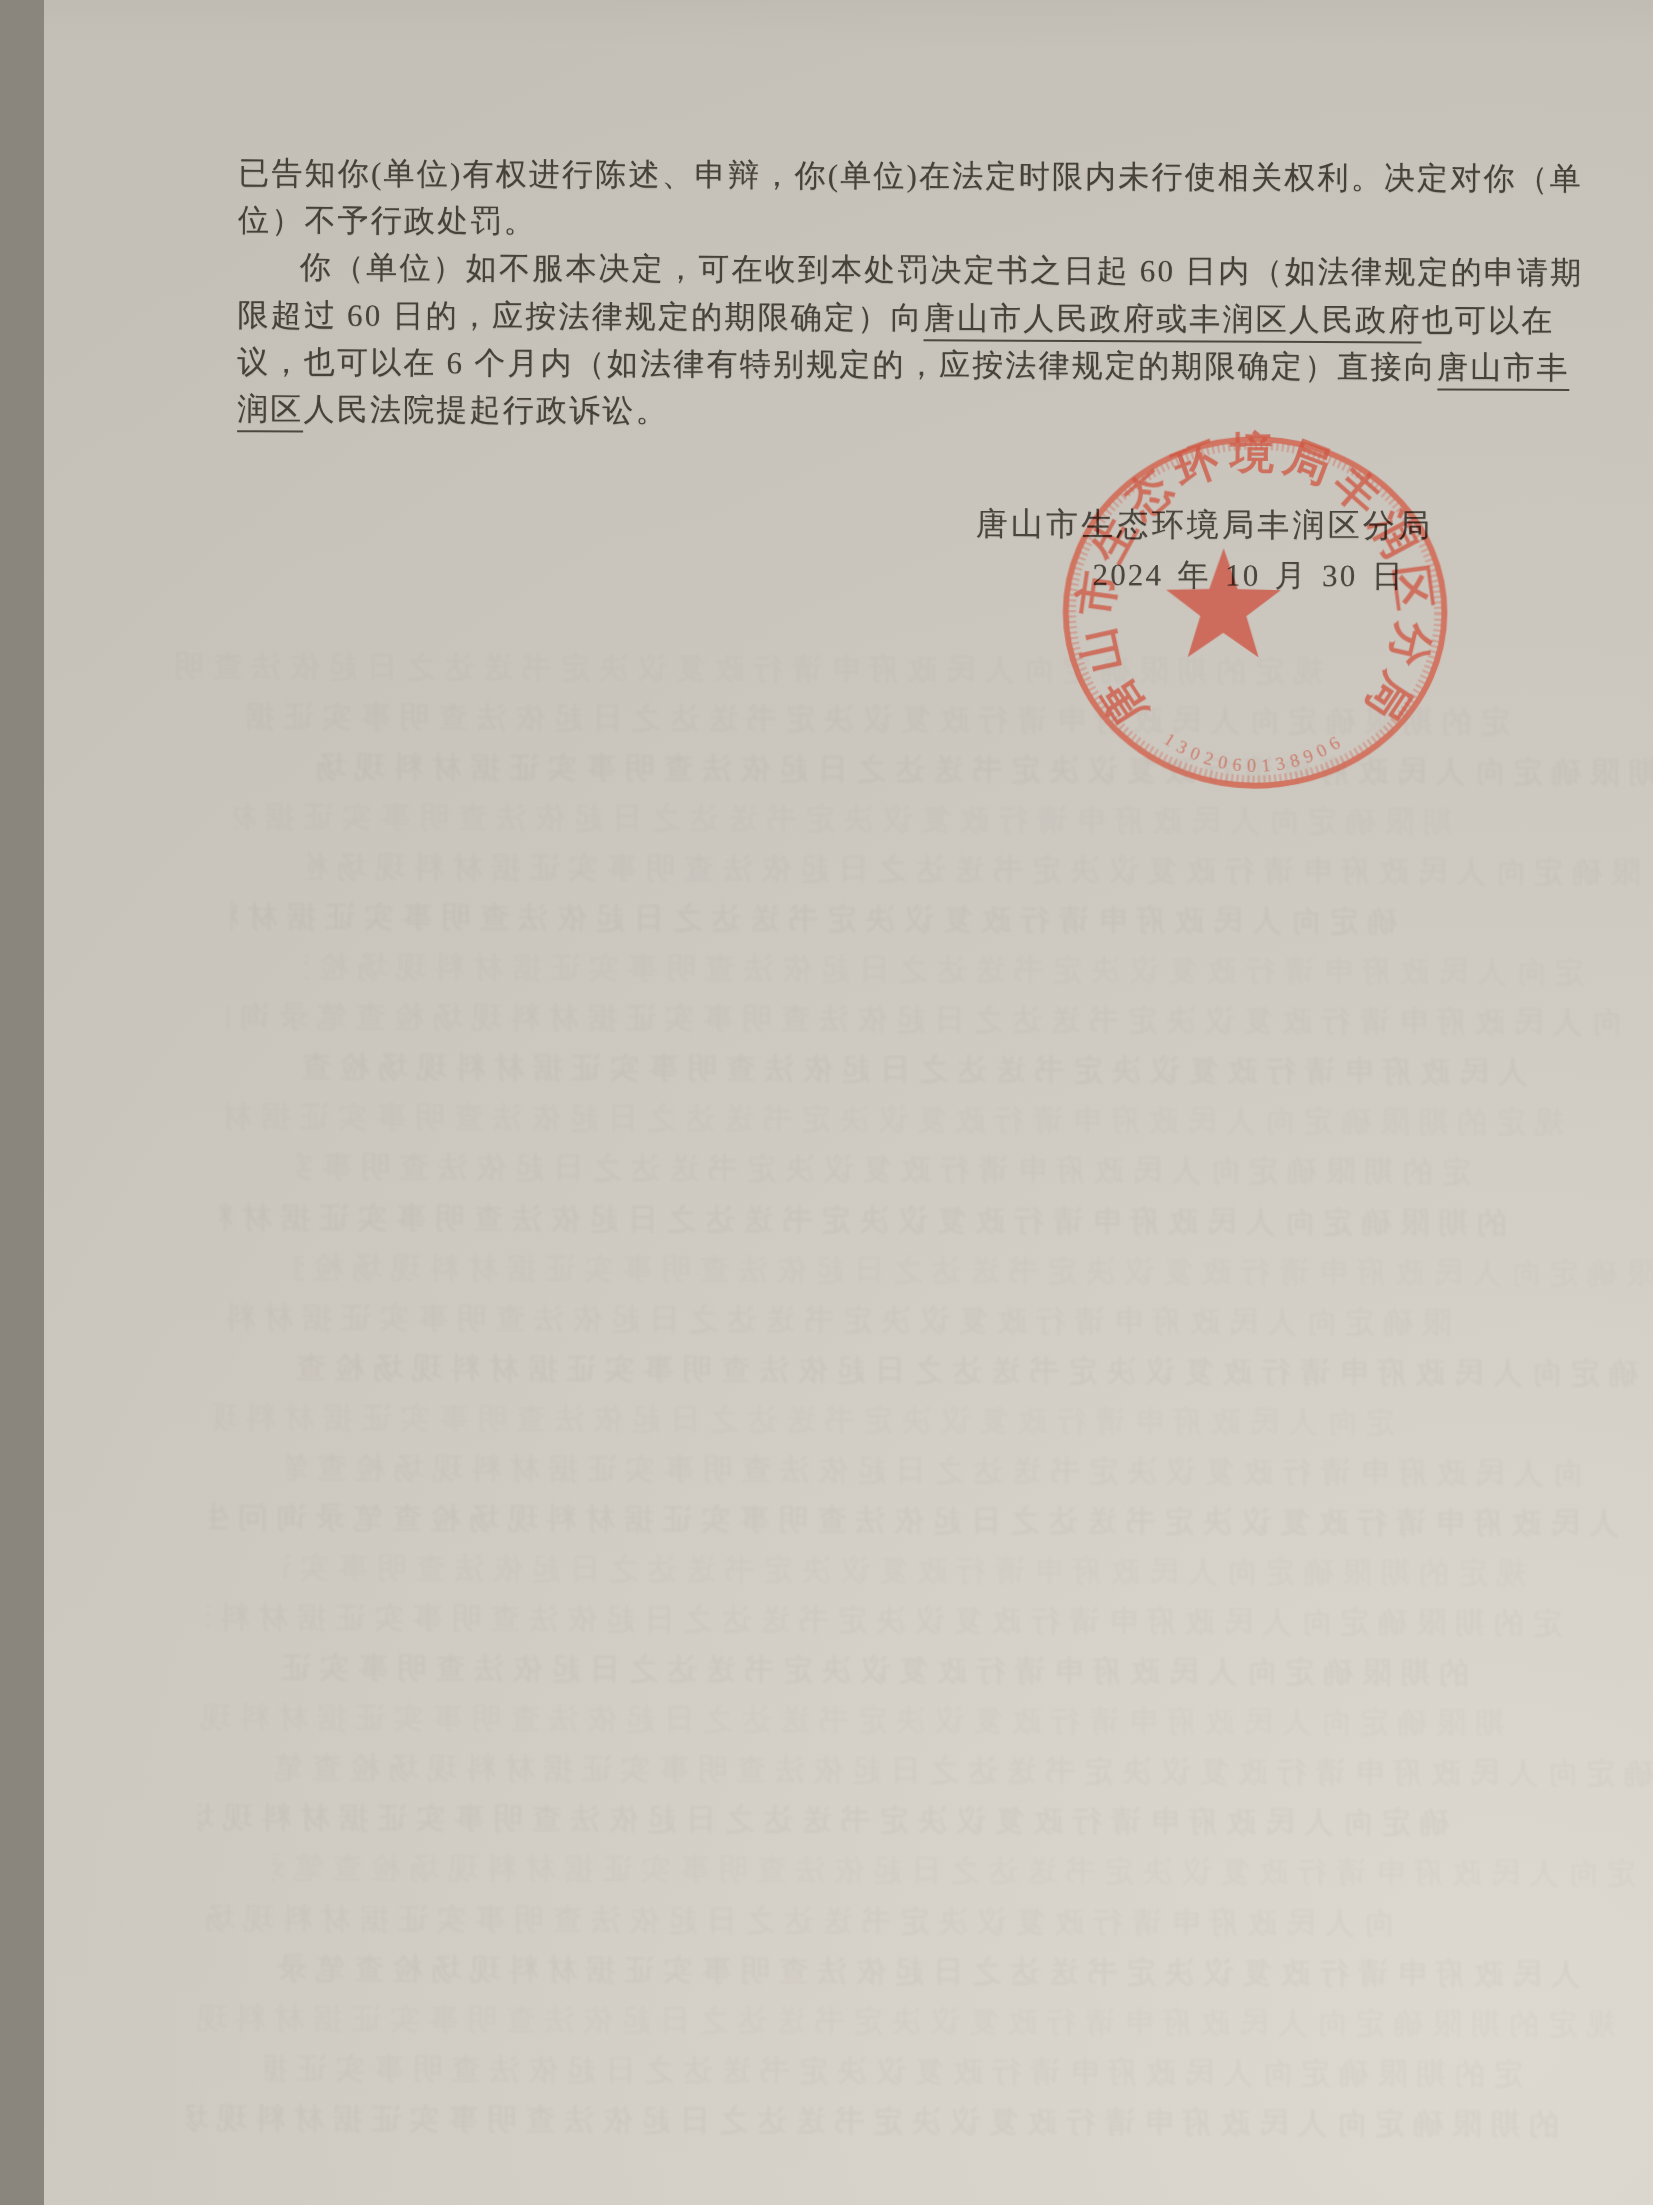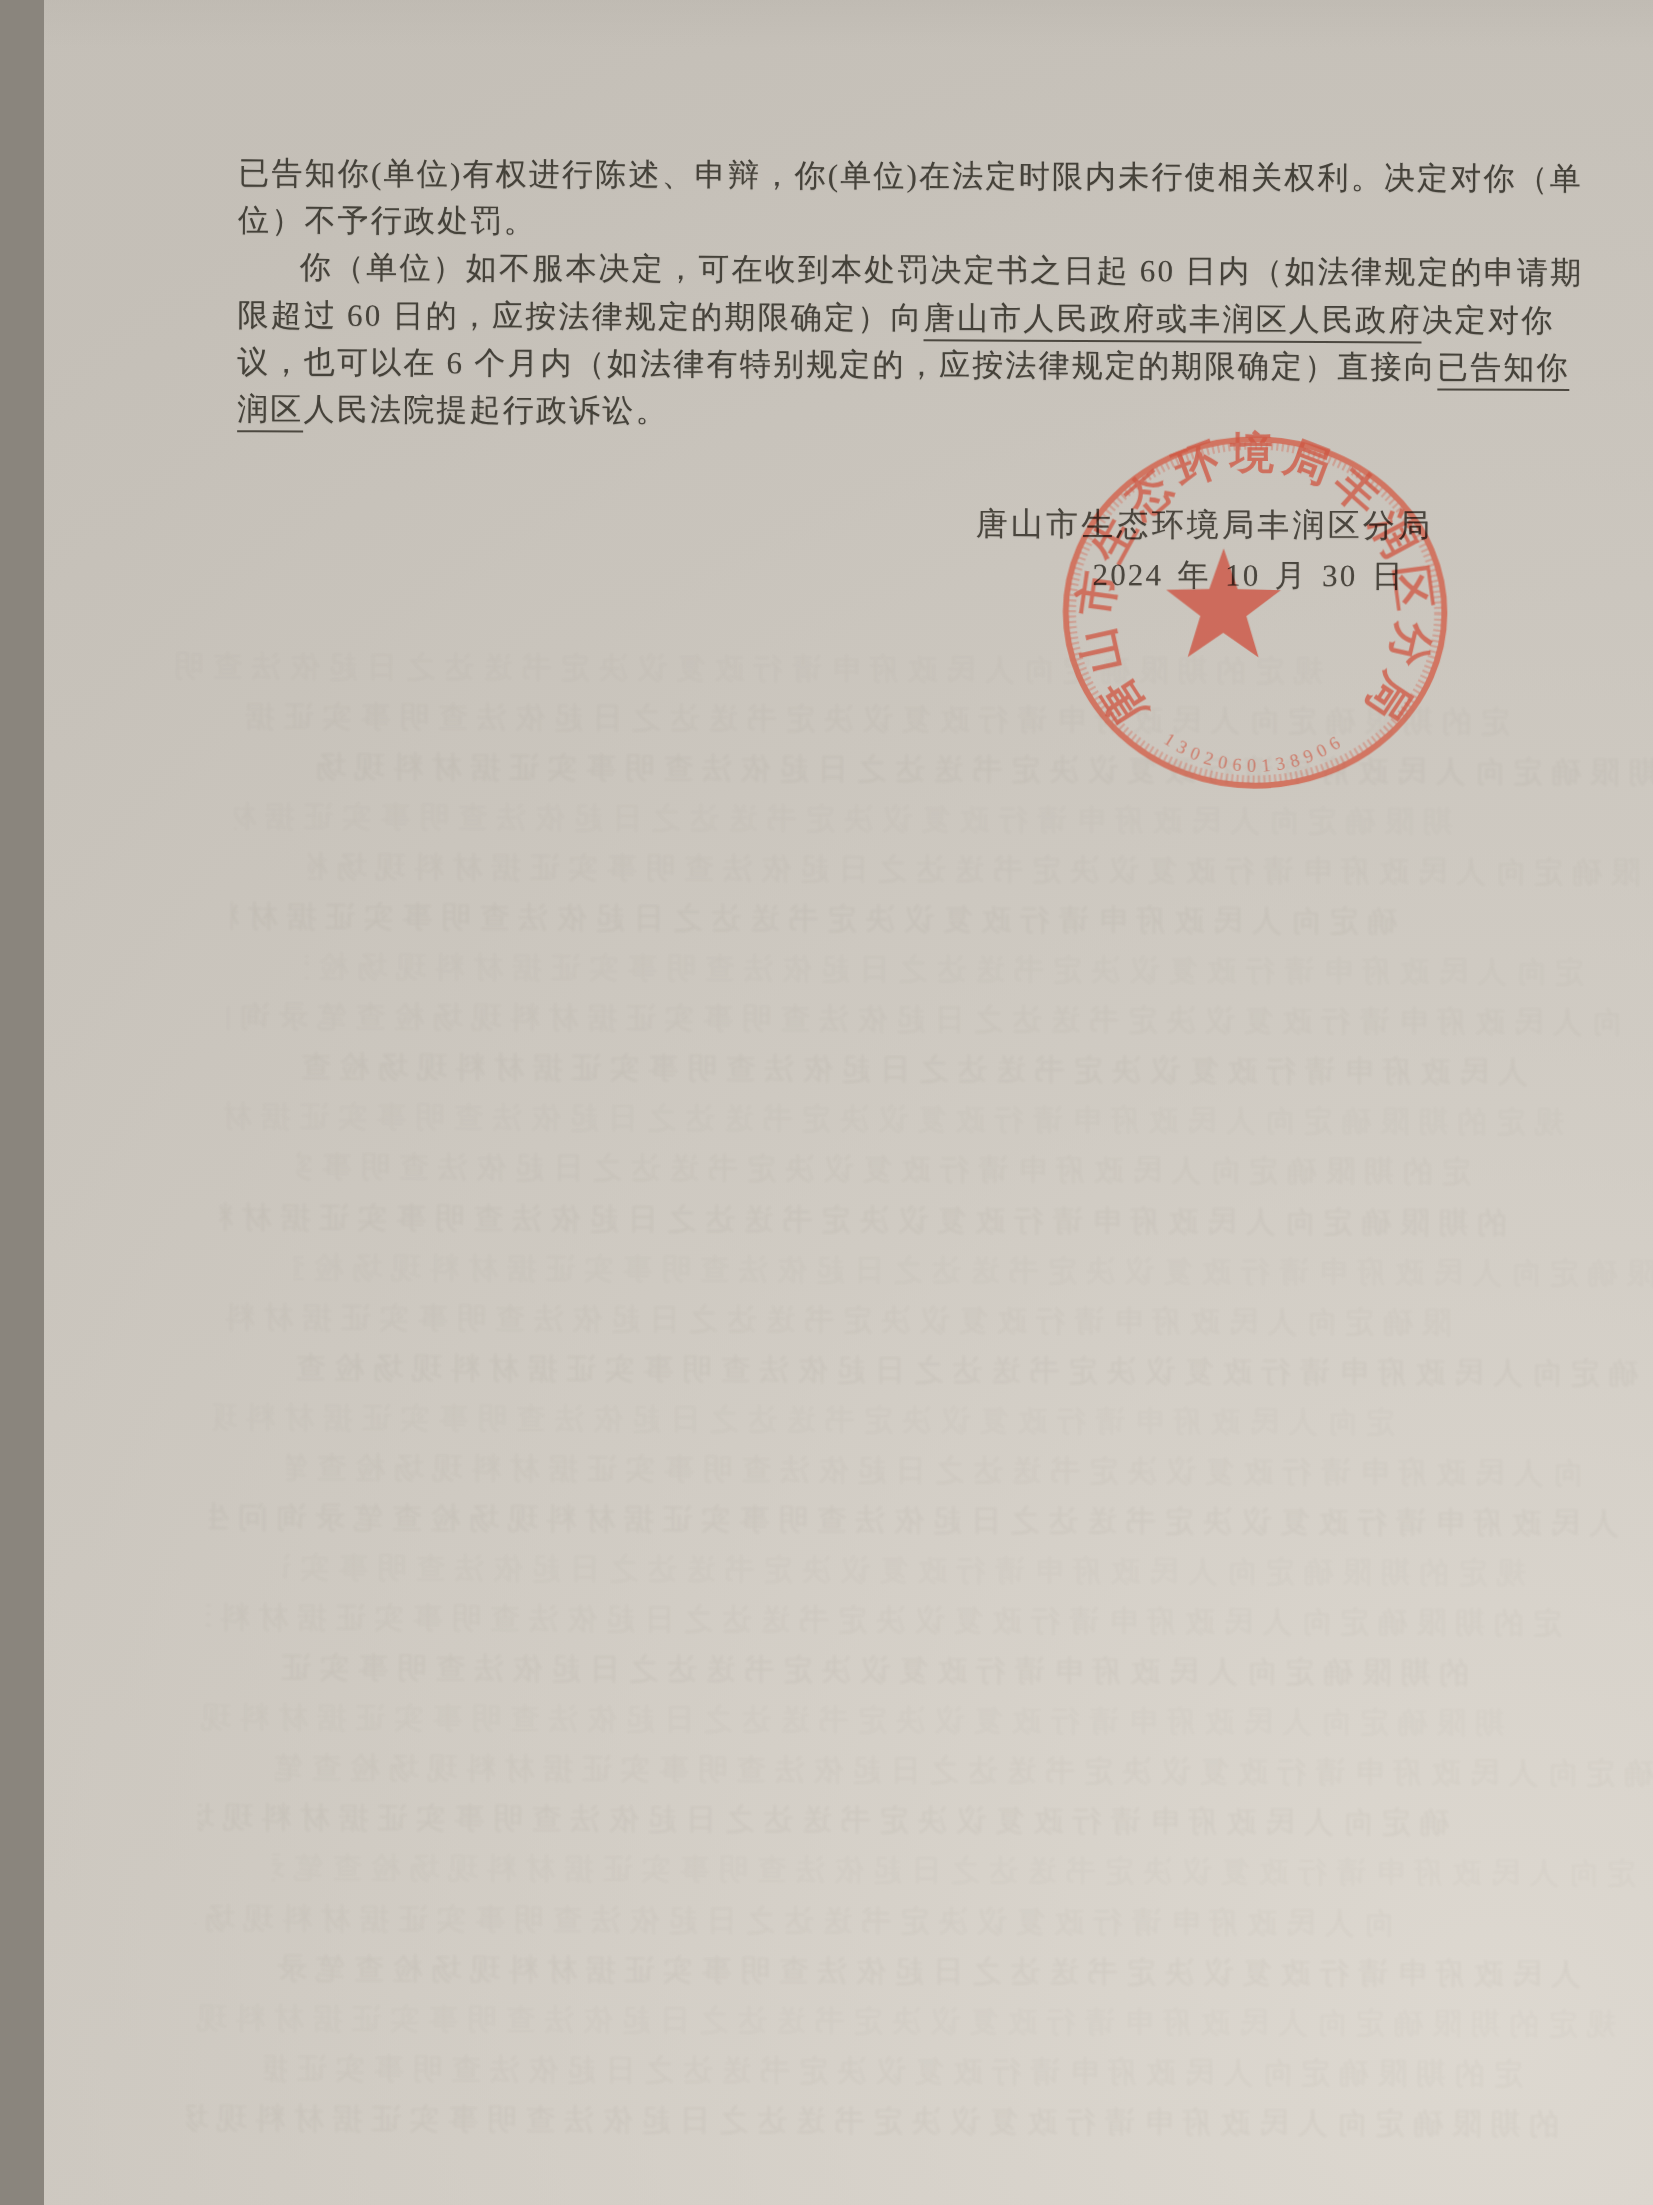--- a/index.html
+++ b/index.html
@@ -82,23 +82,23 @@
         <div class="bleedline" style="top: 2001px; left: 156px; width: 1425px; opacity: 0.035;">规定的期限确定向人民政府申请行政复议决定书送达之日起依法查明事实证据材料现场检查笔录询问生态环境保护条例第条款项处罚程序规定的期限确定向人民政府申请行政复议决定书送达之日起依法查明事实证据材料现场检查笔录询问生态环境保护条例第条款项处罚程序</div>
         <div class="bleedline" style="top: 2051px; left: 229px; width: 1259px; opacity: 0.048;">定的期限确定向人民政府申请行政复议决定书送达之日起依法查明事实证据材料现场检查笔录询问生态环境保护条例第条款项处罚程序规定的期限确定向人民政府申请行政复议决定书送达之日起依法查明事实证据材料现场检查笔录询问生态环境保护条例第条款项处罚程序</div>
         <div class="bleedline" style="top: 2101px; left: 152px; width: 1372px; opacity: 0.061;">的期限确定向人民政府申请行政复议决定书送达之日起依法查明事实证据材料现场检查笔录询问生态环境保护条例第条款项处罚程序规定的期限确定向人民政府申请行政复议决定书送达之日起依法查明事实证据材料现场检查笔录询问生态环境保护条例第条款项处罚程序</div>
       </div>
 
     <div class="bodytext" style="left:195px;top:155px;">已告知你(单位)有权进行陈述、申辩，你(单位)在法定时限内未行使相关权利。决定对你（单</div>
     <div class="bodytext" style="left:195px;top:202px;">位）不予行政处罚。</div>
 
     <div class="bodytext" style="left:257px;top:249px;">你（单位）如不服本决定，可在收到本处罚决定书之日起 60 日内（如法律规定的申请期</div>
 
-    <div class="bodytext" style="left:195px;top:297px;"><span>限超过 60 日的，应按法律规定的期限确定）向</span><span class="u">唐山市人民政府或丰润区人民政府</span><span>决定对你</span></div>
+    <div class="bodytext" style="left:195px;top:297px;"><span>限超过 60 日的，应按法律规定的期限确定）向</span><span class="u">唐山市人民政府或丰润区人民政府</span><span>也可以在</span></div>
 
-    <div class="bodytext" style="left:195px;top:344px;"><span>议，也可以在 6 个月内（如法律有特别规定的，应按法律规定的期限确定）直接向</span><span class="u">已告知你</span></div>
+    <div class="bodytext" style="left:195px;top:344px;"><span>议，也可以在 6 个月内（如法律有特别规定的，应按法律规定的期限确定）直接向</span><span class="u">唐山市丰</span></div>
 
     <div class="bodytext" style="left:195px;top:391px;"><span class="u">润区</span><span>人民法院提起行政诉讼。</span></div>
 
     <div class="sig sig-agency" style="left:934px;top:502px;">唐山市生态环境局丰润区分局</div>
     <div class="sig sig-date" style="left:1051px;top:553px;">2024 年 10 月 30 日</div>
 
     <div class="sealwrap">
       <svg width="398" height="377" viewBox="0 0 740 700">
         <defs>
           <filter id="sblur" x="-10%" y="-10%" width="120%" height="120%">

